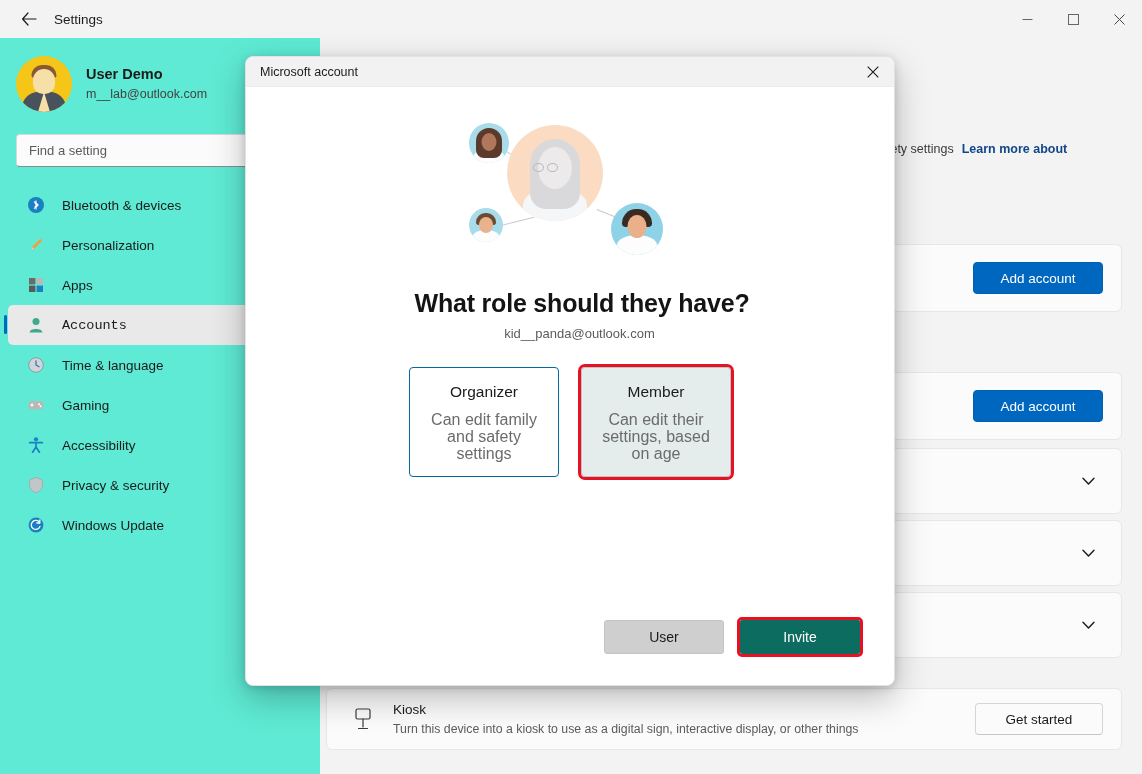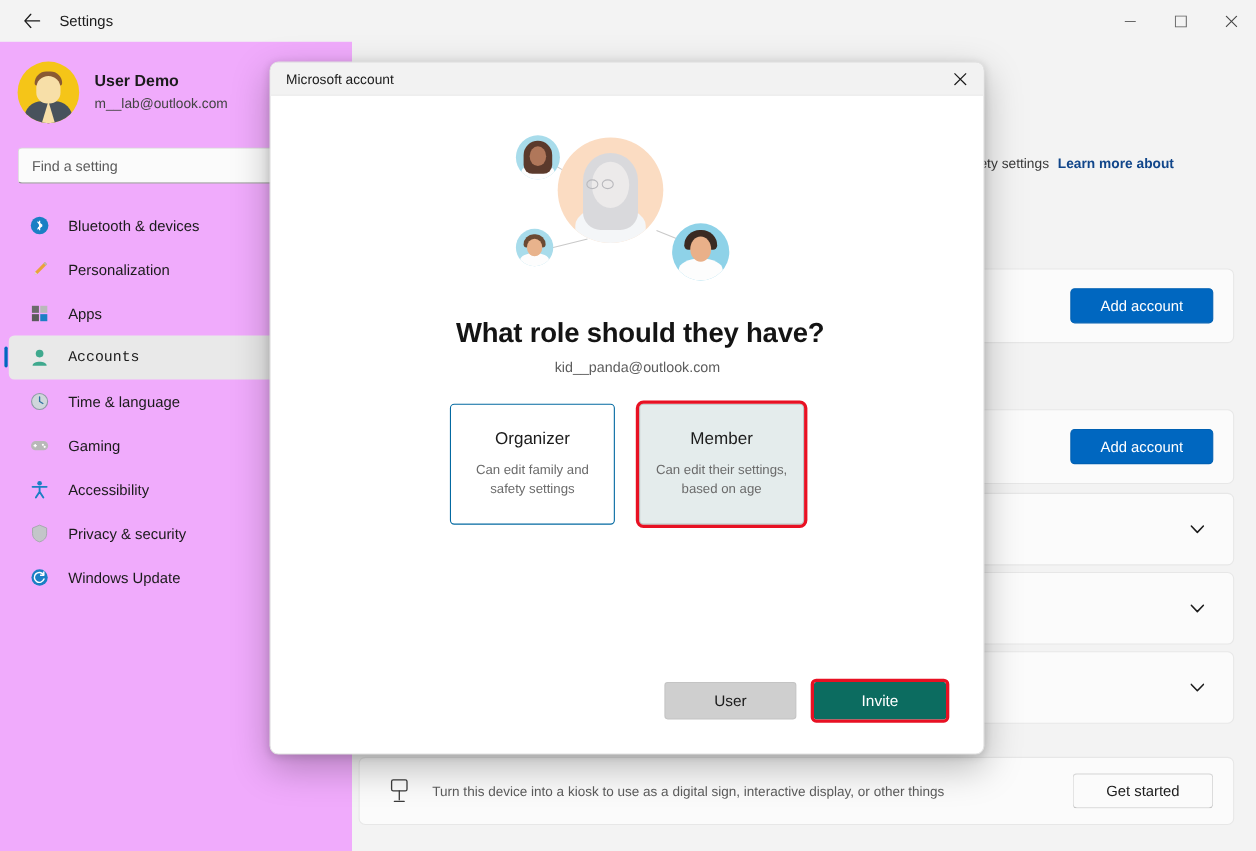--- a/index.html
+++ b/index.html
@@ -40,21 +40,21 @@
     width: 46px; height: 38px;
     display: flex; align-items: center; justify-content: center;
     cursor: pointer;
   }
   .wc svg { display: block; }
 
   
   .sidebar {
     position: absolute; top: 38px; left: 0;
     width: 320px; height: 736px;
-    background: #f0abfc;
+    background: #5eead4;
   }
   .profile {
     display: flex; align-items: center;
     padding: 18px 0 0 16px;
   }
   .avatar {
     width: 56px; height: 56px; border-radius: 50%;
     background: #f5c518; position: relative; overflow: hidden;
     flex: none;
   }
@@ -248,21 +248,21 @@
     cursor: pointer;
   }
   .role.plain { background: #ffffff; border: 1px solid #0369a1; }
   .role.selected {
     background: #e4ecec;
     border: 1px solid #b9c6c6;
     outline: 3px solid #e81123; outline-offset: 0px;
   }
   .role-title { font-size: 15.5px; color: #1b1b1b; }
   .role-desc {
-    margin-top: 10px; font-size: 12px; color: #6b6b6b;
+    margin-top: 10px; font-size: 16px; color: #6b6b6b;
     text-align: center; line-height: 17px; padding: 0 10px;
   }
 
   .dlg-footer {
     position: absolute; right: 34px; bottom: 33px;
     display: flex; align-items: center; gap: 16px;
   }
   .btn-back {
     width: 120px; height: 34px;
     background: #cfcfcf; border: 1px solid #c4c4c4; border-radius: 3px;
@@ -470,20 +470,21 @@
 
     <div class="card" style="top:650px;height:62px;">
       <div class="card-inner">
         <div class="kiosk-icon">
           <svg width="20" height="22" viewBox="0 0 20 22">
             <rect x="3" y="1" width="14" height="10" rx="1.5" stroke="#3b3b3b" stroke-width="1.2" fill="none"></rect>
             <path d="M10 11 V19 M5.5 20.5 H14.5" stroke="#3b3b3b" stroke-width="1.2" fill="none" stroke-linecap="round"></path>
           </svg>
         </div>
         <div class="kiosk-texts">
+          <div class="kiosk-title">Kiosk</div>
           <div class="kiosk-sub">Turn this device into a kiosk to use as a digital sign, interactive display, or other things</div>
         </div>
         <div class="card-spacer"></div>
         <div class="btn-white">Get started</div>
       </div>
     </div>
   </div>
 
   <div class="dialog">
     <div class="dlg-bar">

